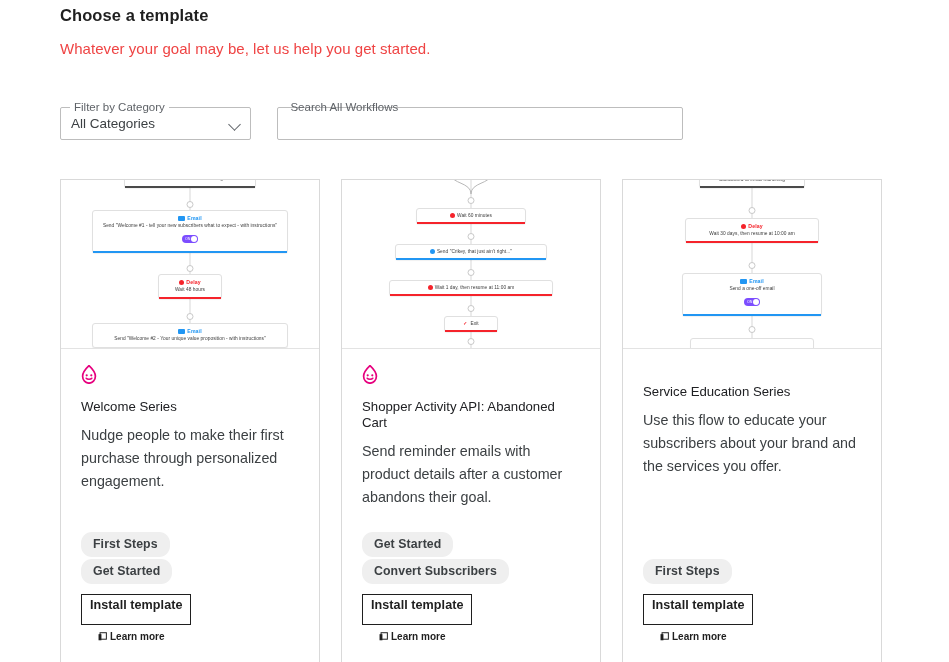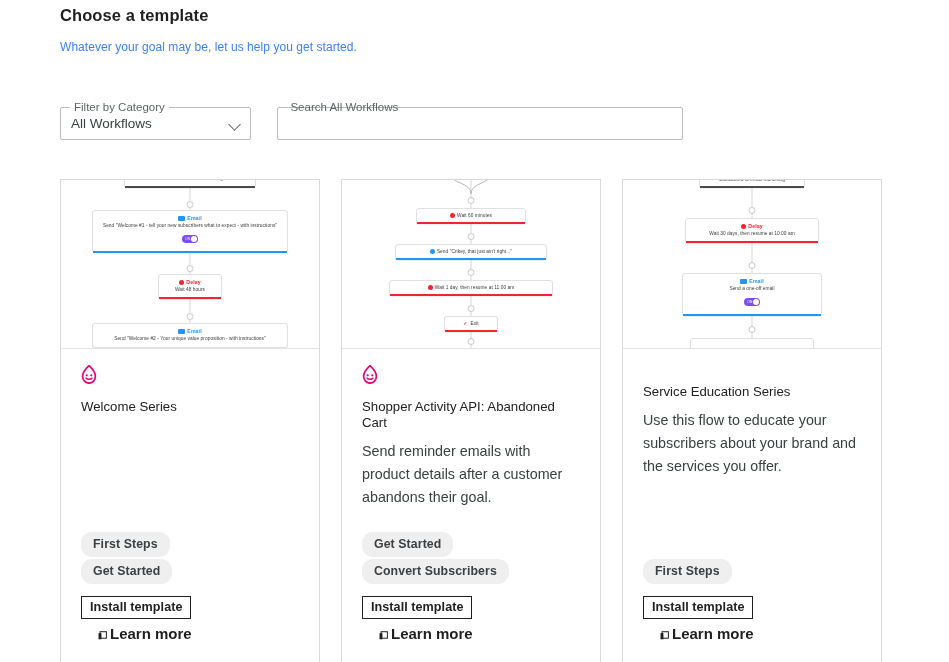--- a/index.html
+++ b/index.html
@@ -13,21 +13,21 @@
   }
   .page { position: relative; width: 949px; height: 662px; border-radius: 29px; }
 
   
   .header { position: absolute; left: 60px; top: 0; width: 860px; }
   .page-title {
     font-size: 16.5px; font-weight: 700; color: #1f1f1f;
     margin: 0; padding-top: 6px; letter-spacing: .1px;
   }
   .page-subtitle {
-    font-size: 12px; font-weight: 400; color: #3b82f6;
+    font-size: 15px; font-weight: 400; color: #ef4444;
     margin: 0; padding-top: 15px; letter-spacing: .05px;
   }
 
   
   .filters { position: absolute; left: 60px; top: 107px; }
   .field {
     position: relative; display: inline-block; vertical-align: top;
     height: 33px; border: 1px solid #bdbdbd; border-radius: 2px;
     background: #fff;
   }
@@ -148,26 +148,26 @@
   .tags { position: absolute; left: 20px; bottom: 84px; }
   .tag {
     display: inline-block; background: #efefef; color: #3c4043;
     font-size: 12.3px; font-weight: 700; border-radius: 11px;
     padding: 5px 12px 6px; margin-bottom: 2px; letter-spacing: .1px;
   }
   .actions { position: absolute; left: 20px; bottom: 28px; }
   .install-btn {
     display: inline-block; border: 1.3px solid #1f1f1f; background: #fff;
     color: #1f1f1f; font-family: "Liberation Sans", sans-serif;
-    font-size: 12.6px; font-weight: 700; padding: 3px 8px 4px;
+    font-size: 12.6px; font-weight: 700; padding: 3px 8px 12px;
     letter-spacing: .05px; cursor: pointer;
   }
   .learn-row {
     margin-top: 6px; padding-left: 17px;
-    font-size: 15px; font-weight: 700; color: #1f1f1f;
+    font-size: 10px; font-weight: 700; color: #1f1f1f;
     white-space: nowrap; cursor: pointer;
   }
   .learn-icon {
     display: inline-block; width: 9px; height: 9px;
     vertical-align: -1px; margin-right: 3px;
   }
   .tags.third { bottom: 84px; }
 </style>
 </head>
 <body>
@@ -176,21 +176,21 @@
 
   <div class="header">
     <h1 class="page-title">Choose a template</h1>
     <p class="page-subtitle">Whatever your goal may be, let us help you get started.</p>
   </div>
 
   <div class="filters">
 
     <div class="field select-field">
       <span class="field-label">Filter by Category</span>
-      <span class="field-value">All Workflows</span>
+      <span class="field-value">All Categories</span>
       <span class="chevron-down"></span>
     </div>
 
     <div class="field search-field">
       <span class="field-label">Search All Workflows</span>
       <input class="search-input" type="text" placeholder="" style="">
     </div>
 
   </div>
 
@@ -240,20 +240,21 @@
 
       <div class="card-body">
         <svg class="brand-logo" viewBox="0 0 16 19">
           <path d="M8 0.6 C11.6 4 14.4 7 14.4 11.2 C14.4 15.2 11.5 18.2 8 18.2 C4.5 18.2 1.6 15.2 1.6 11.2 C1.6 7 4.4 4 8 0.6 Z" fill="none" stroke="#e6007e" stroke-width="1.7"></path>
           <circle cx="5.7" cy="10.3" r="1.1" fill="#e6007e"></circle>
           <circle cx="10.3" cy="10.3" r="1.1" fill="#e6007e"></circle>
           <path d="M5.2 13.2 C6.2 14.6 9.8 14.6 10.8 13.2" fill="none" stroke="#e6007e" stroke-width="1.5" stroke-linecap="round"></path>
         </svg>
 
         <p class="card-title">Welcome Series</p>
+        <p class="card-desc">Nudge people to make their first purchase through personalized engagement.</p>
 
         <div class="tags">
           <div><span class="tag">First Steps</span></div>
           <div><span class="tag">Get Started</span></div>
         </div>
 
         <div class="actions">
           <button class="install-btn">Install template</button>
           <div class="learn-row">
             <svg class="learn-icon" viewBox="0 0 10 10">

